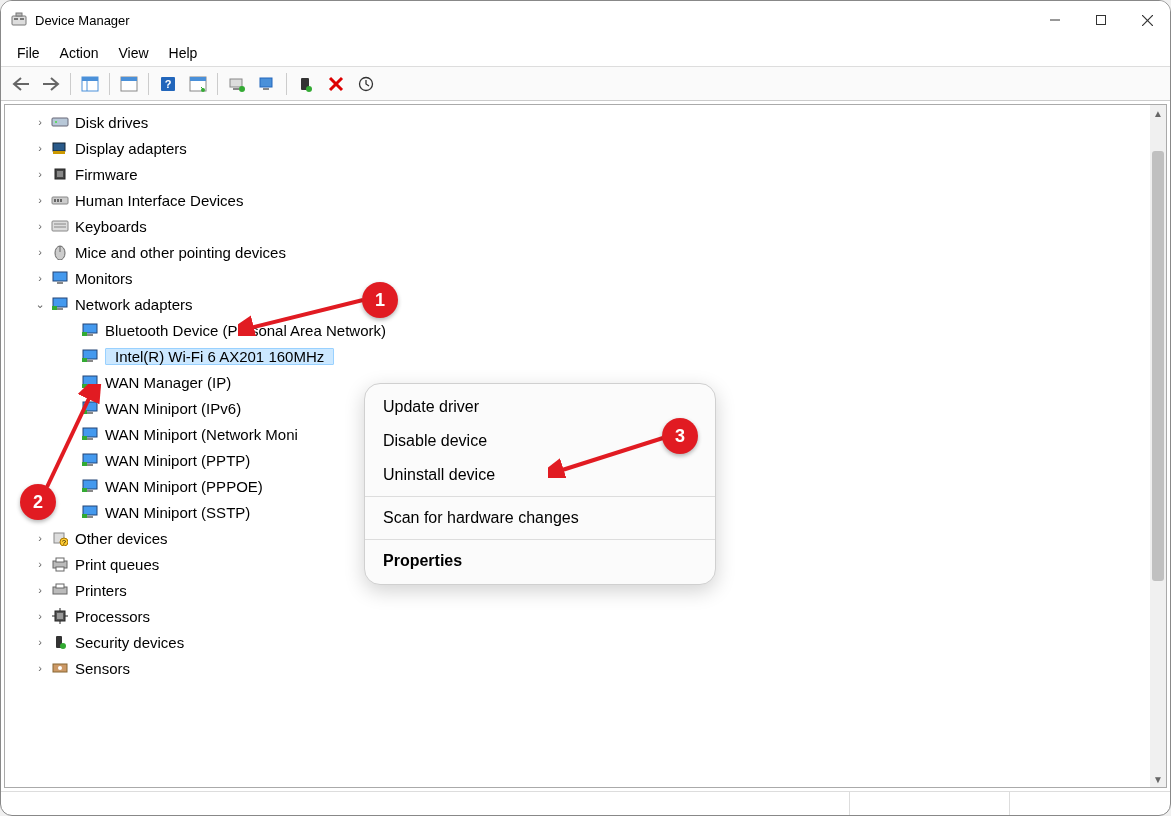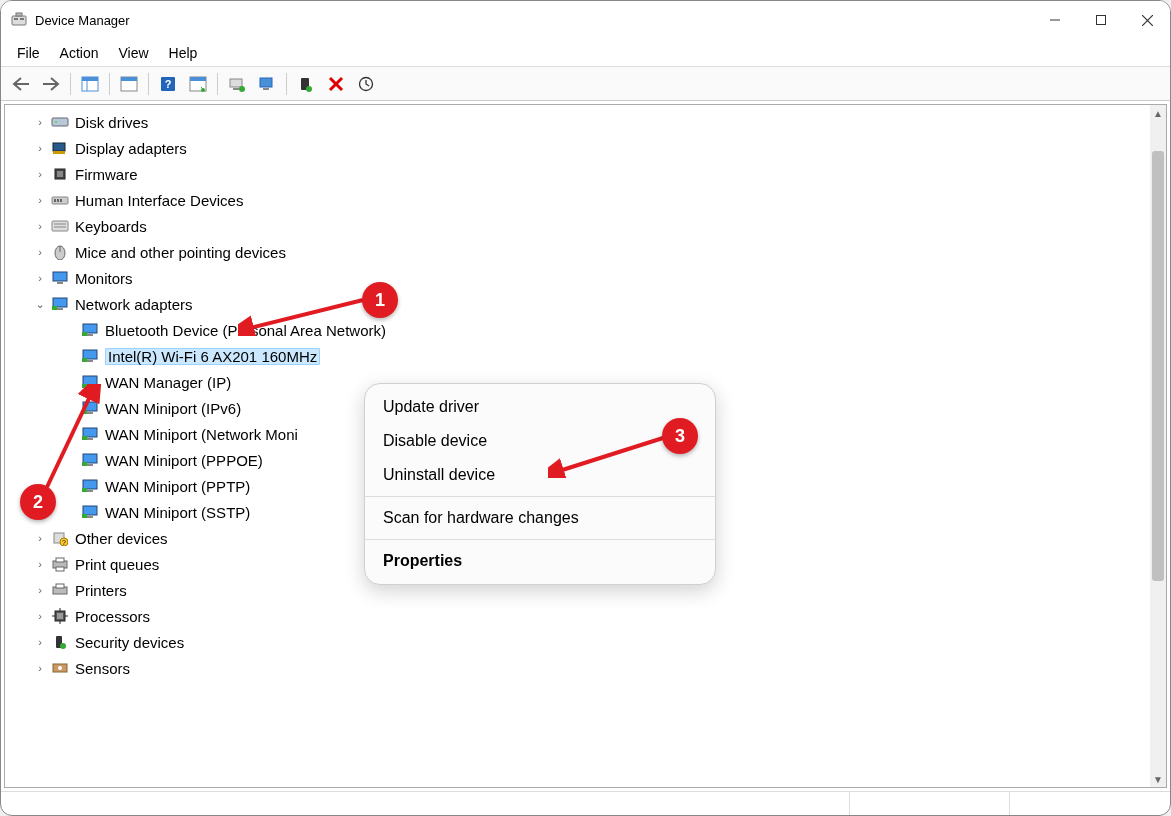--- a/index.html
+++ b/index.html
@@ -98,21 +98,21 @@
 .tree-row .dev-icon {
   width: 18px; height: 18px;
   margin-right: 6px;
   display: inline-flex; align-items: center; justify-content: center;
   flex-shrink: 0;
 }
 .tree-row .label { white-space: nowrap; }
 .tree-row.selected .label {
   background: #cce8ff;
   border: 1px solid #99d1ff;
-  padding: 0 2px;
+  padding: 0 9px;
   border-radius: 1px;
 }
 .child { padding-left: 30px; }
 .scrollbar-v {
   width: 16px;
   background: #f0f0f0;
   display: flex;
   flex-direction: column;
 }
 .sb-arrow { height: 16px; display:flex; align-items:center; justify-content:center; color:#666; font-size:10px;}
@@ -430,32 +430,32 @@
       </div>
       <div class="tree-row child">
         <span class="expander"></span>
         <span class="dev-icon">
             <svg width="18" height="16">
               <rect x="2" y="2" width="14" height="9" fill="#49e" stroke="#247"></rect>
               <rect x="6" y="12" width="6" height="2" fill="#888"></rect>
               <rect x="1" y="10" width="5" height="4" fill="#3a3"></rect>
             </svg>
           </span>
+        <span class="label">WAN Miniport (PPTP)</span>
+      </div>
+      <div class="tree-row child">
+        <span class="expander"></span>
+        <span class="dev-icon">
+            <svg width="18" height="16">
+              <rect x="2" y="2" width="14" height="9" fill="#49e" stroke="#247"></rect>
+              <rect x="6" y="12" width="6" height="2" fill="#888"></rect>
+              <rect x="1" y="10" width="5" height="4" fill="#3a3"></rect>
+            </svg>
+          </span>
         <span class="label">WAN Miniport (PPPOE)</span>
-      </div>
-      <div class="tree-row child">
-        <span class="expander"></span>
-        <span class="dev-icon">
-            <svg width="18" height="16">
-              <rect x="2" y="2" width="14" height="9" fill="#49e" stroke="#247"></rect>
-              <rect x="6" y="12" width="6" height="2" fill="#888"></rect>
-              <rect x="1" y="10" width="5" height="4" fill="#3a3"></rect>
-            </svg>
-          </span>
-        <span class="label">WAN Miniport (PPTP)</span>
       </div>
       <div class="tree-row child">
         <span class="expander"></span>
         <span class="dev-icon">
             <svg width="18" height="16">
               <rect x="2" y="2" width="14" height="9" fill="#49e" stroke="#247"></rect>
               <rect x="6" y="12" width="6" height="2" fill="#888"></rect>
               <rect x="1" y="10" width="5" height="4" fill="#3a3"></rect>
             </svg>
           </span>

